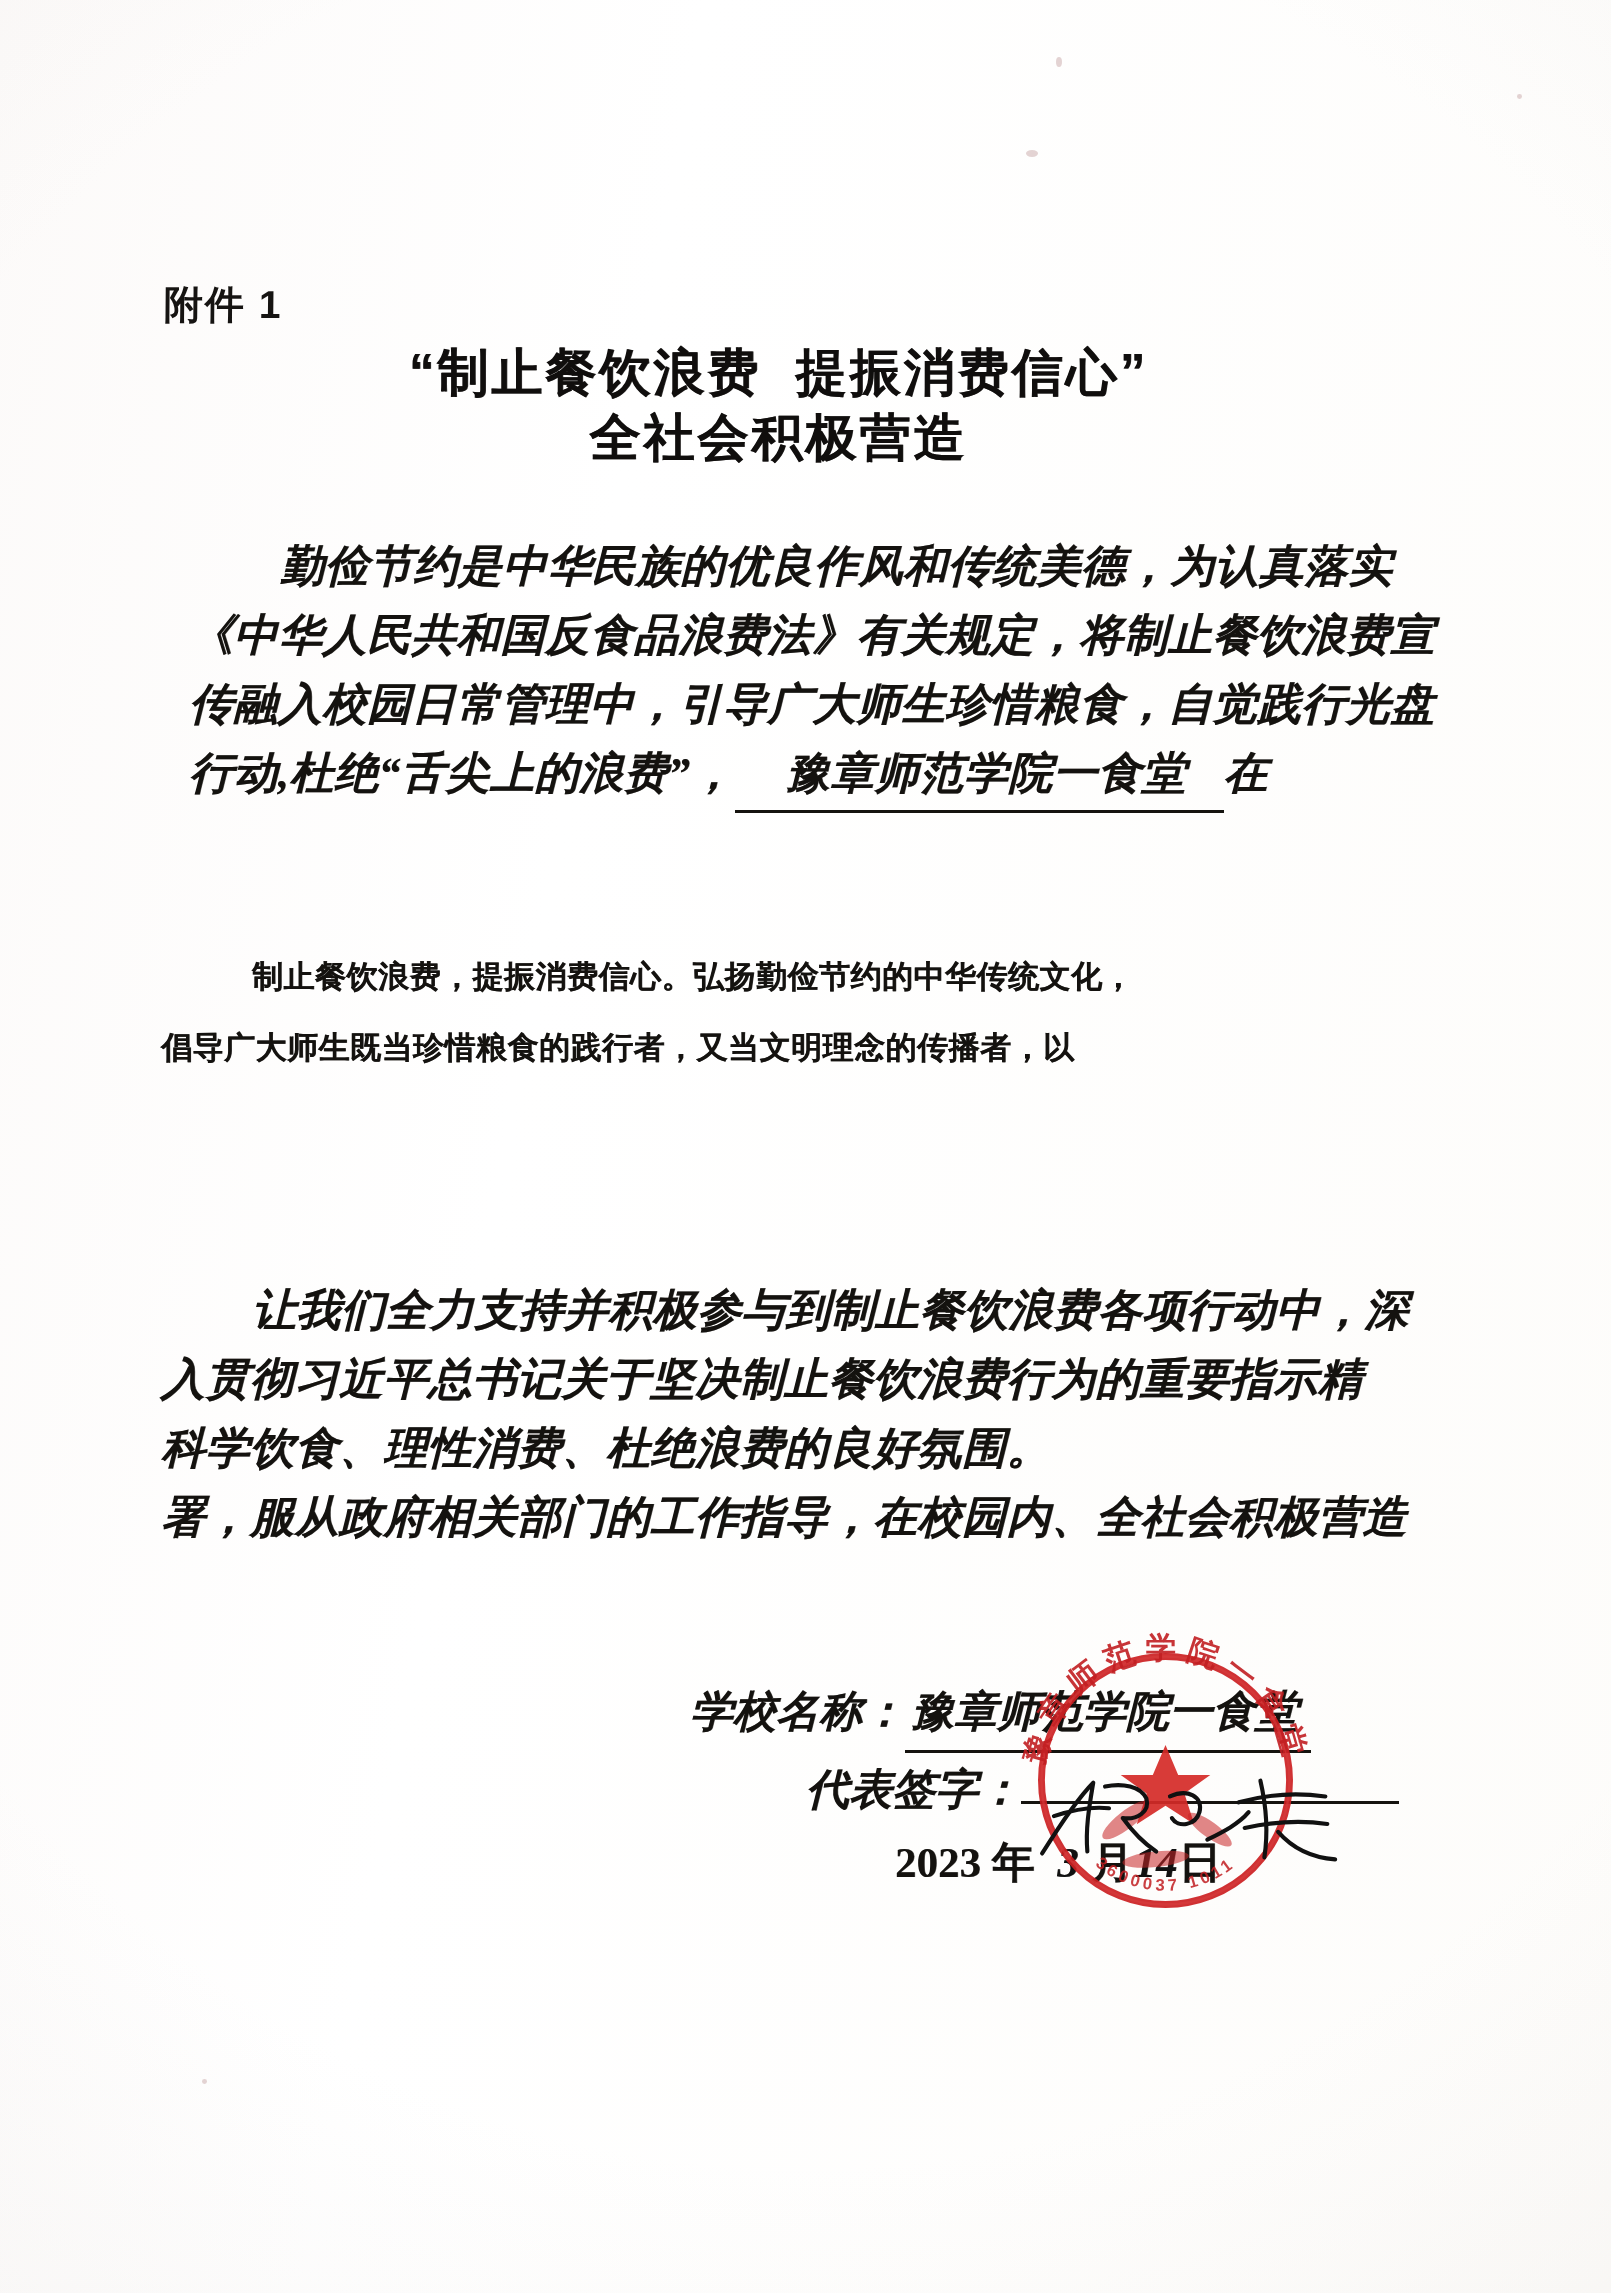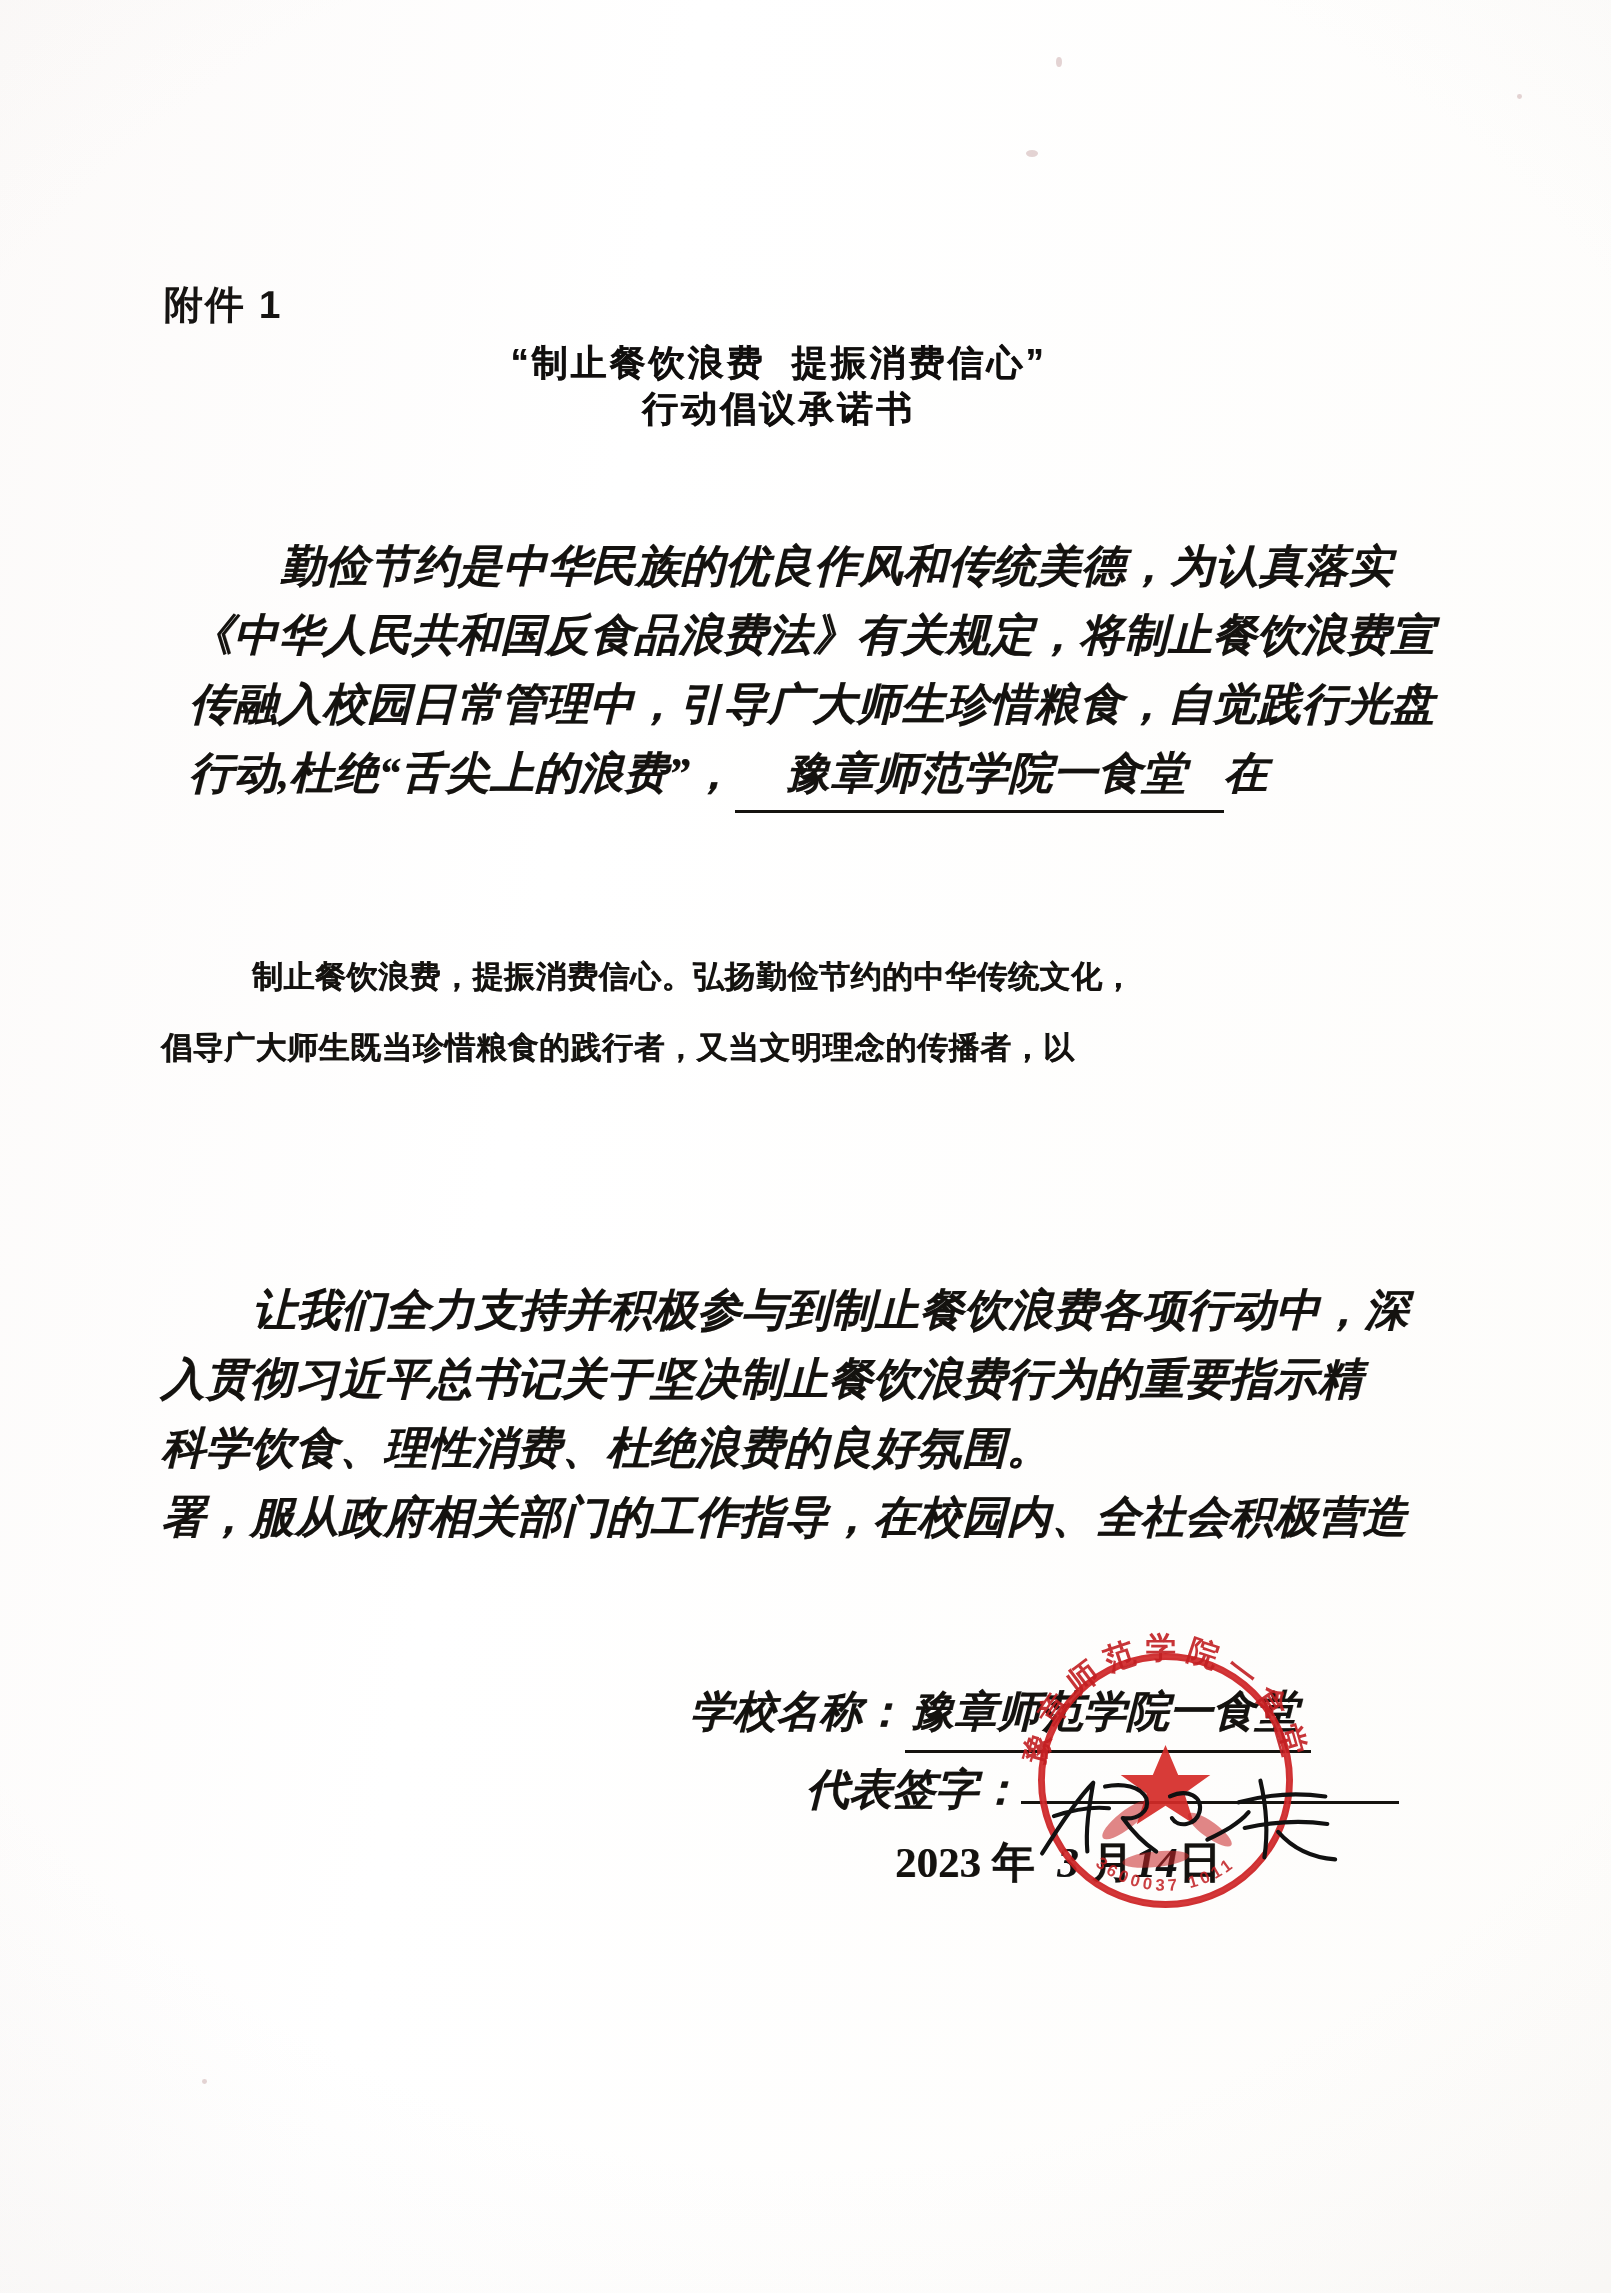--- a/index.html
+++ b/index.html
@@ -59,21 +59,21 @@
   .title-block {
     position: absolute;
     left: 148px;
     top: 340px;
     width: 1261px;
     text-align: center;
   }
   .title-line {
     font-family: "Liberation Sans", "DejaVu Sans", sans-serif;
     font-weight: bold;
-    font-size: 36px;
+    font-size: 51px;
     letter-spacing: 3px;
     color: #100e0d;
     line-height: 1.28;
     white-space: pre;
     text-shadow: 0.6px 0 0 rgba(16,14,13,0.85);
   }
 
   
   .para {
     position: absolute;
@@ -192,21 +192,21 @@
   <div class="scan-speck" style="left:1026px;top:150px;width:11.8px;height:6.9px;"></div>
   <div class="scan-speck" style="left:1517px;top:94px;width:4.9px;height:4.9px;"></div>
   <div class="scan-speck" style="left:202px;top:2079px;width:4.9px;height:4.9px;"></div>
 
   <div class="content">
 
     <div class="attach-label">附件 1</div>
 
     <div class="title-block">
       <div class="title-line">“制止餐饮浪费  提振消费信心”</div>
-      <div class="title-line">行动倡议承诺书</div>
+      <div class="title-line">全社会积极营造</div>
     </div>
 
     <div class="para para-kai" style="top:532px;margin-left:28px;">
       <span class="ln indent">勤俭节约是中华民族的优良作风和传统美德，为认真落实</span>
       <span class="ln">《中华人民共和国反食品浪费法》有关规定，将制止餐饮浪费宣</span>
       <span class="ln">传融入校园日常管理中，引导广大师生珍惜粮食，自觉践行光盘</span>
       <span class="ln"><span>行动,杜绝“舌尖上的浪费”，</span><span class="fill-blank">豫章师范学院一食堂</span><span>在</span></span>
     </div>
 
     <div class="para para-hei" style="top:941px;">

